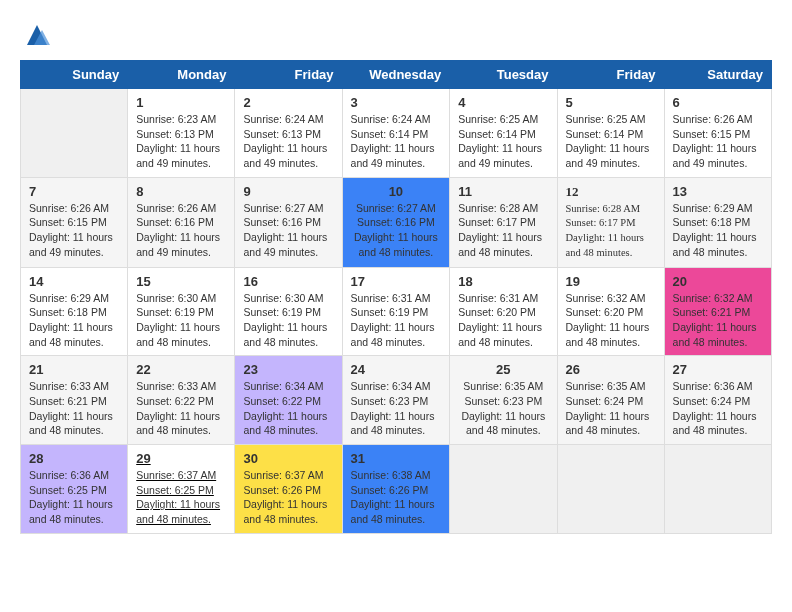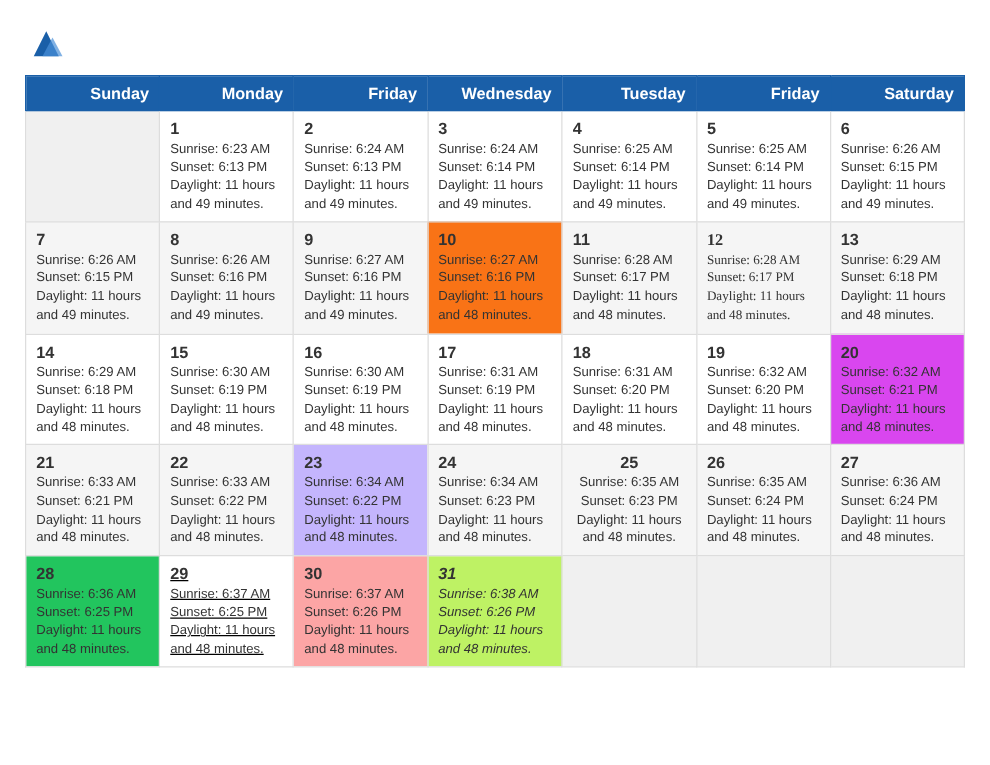--- a/index.html
+++ b/index.html
@@ -152,21 +152,21 @@
           <div class="day-info">Sunrise: 6:26 AM<br>Sunset: 6:15 PM<br>Daylight: 11 hours and 49 minutes.</div>
         </td>
         <td style="background-color: rgb(245, 245, 245);">
           <span class="day-number">8</span>
           <div class="day-info">Sunrise: 6:26 AM<br>Sunset: 6:16 PM<br>Daylight: 11 hours and 49 minutes.</div>
         </td>
         <td style="background-color: rgb(245, 245, 245);">
           <span class="day-number">9</span>
           <div class="day-info">Sunrise: 6:27 AM<br>Sunset: 6:16 PM<br>Daylight: 11 hours and 49 minutes.</div>
         </td>
-        <td style="background-color: #f97316;">
+        <td style="background-color: #3b82f6; text-align: center;">
           <span class="day-number">10</span>
           <div class="day-info">Sunrise: 6:27 AM<br>Sunset: 6:16 PM<br>Daylight: 11 hours and 48 minutes.</div>
         </td>
         <td style="background-color: rgb(245, 245, 245);">
           <span class="day-number">11</span>
           <div class="day-info">Sunrise: 6:28 AM<br>Sunset: 6:17 PM<br>Daylight: 11 hours and 48 minutes.</div>
         </td>
         <td style="background-color: rgb(245, 245, 245); font-family: Liberation Serif, serif;">
           <span class="day-number">12</span>
           <div class="day-info">Sunrise: 6:28 AM<br>Sunset: 6:17 PM<br>Daylight: 11 hours and 48 minutes.</div>
@@ -194,21 +194,21 @@
           <div class="day-info">Sunrise: 6:31 AM<br>Sunset: 6:19 PM<br>Daylight: 11 hours and 48 minutes.</div>
         </td>
         <td style="background-color: rgb(255, 255, 255);">
           <span class="day-number">18</span>
           <div class="day-info">Sunrise: 6:31 AM<br>Sunset: 6:20 PM<br>Daylight: 11 hours and 48 minutes.</div>
         </td>
         <td style="background-color: rgb(255, 255, 255);">
           <span class="day-number">19</span>
           <div class="day-info">Sunrise: 6:32 AM<br>Sunset: 6:20 PM<br>Daylight: 11 hours and 48 minutes.</div>
         </td>
-        <td style="background-color: #d946ef;">
+        <td style="background-color: #ec4899;">
           <span class="day-number">20</span>
           <div class="day-info">Sunrise: 6:32 AM<br>Sunset: 6:21 PM<br>Daylight: 11 hours and 48 minutes.</div>
         </td>
       </tr>
       <tr>
         <td style="background-color: rgb(245, 245, 245);">
           <span class="day-number">21</span>
           <div class="day-info">Sunrise: 6:33 AM<br>Sunset: 6:21 PM<br>Daylight: 11 hours and 48 minutes.</div>
         </td>
         <td style="background-color: rgb(245, 245, 245);">
@@ -230,33 +230,33 @@
         <td style="background-color: rgb(245, 245, 245);">
           <span class="day-number">26</span>
           <div class="day-info">Sunrise: 6:35 AM<br>Sunset: 6:24 PM<br>Daylight: 11 hours and 48 minutes.</div>
         </td>
         <td style="background-color: rgb(245, 245, 245);">
           <span class="day-number">27</span>
           <div class="day-info">Sunrise: 6:36 AM<br>Sunset: 6:24 PM<br>Daylight: 11 hours and 48 minutes.</div>
         </td>
       </tr>
       <tr>
-        <td style="background-color: #22c55e;">
+        <td style="background-color: #c4b5fd;">
           <span class="day-number">28</span>
           <div class="day-info">Sunrise: 6:36 AM<br>Sunset: 6:25 PM<br>Daylight: 11 hours and 48 minutes.</div>
         </td>
         <td style="background-color: rgb(255, 255, 255); text-decoration: underline;">
           <span class="day-number">29</span>
           <div class="day-info">Sunrise: 6:37 AM<br>Sunset: 6:25 PM<br>Daylight: 11 hours and 48 minutes.</div>
         </td>
-        <td style="background-color: #fca5a5;">
+        <td style="background-color: #fde047;">
           <span class="day-number">30</span>
           <div class="day-info">Sunrise: 6:37 AM<br>Sunset: 6:26 PM<br>Daylight: 11 hours and 48 minutes.</div>
         </td>
-        <td style="background-color: #bef264; font-style: italic;">
+        <td style="background-color: #3b82f6;">
           <span class="day-number">31</span>
           <div class="day-info">Sunrise: 6:38 AM<br>Sunset: 6:26 PM<br>Daylight: 11 hours and 48 minutes.</div>
         </td>
         <td class="empty-cell" style="background-color: rgb(240, 240, 240);"></td>
         <td class="empty-cell" style="background-color: rgb(240, 240, 240);"></td>
         <td class="empty-cell" style="background-color: rgb(240, 240, 240);"></td>
       </tr>
     </tbody>
 </table>
 

